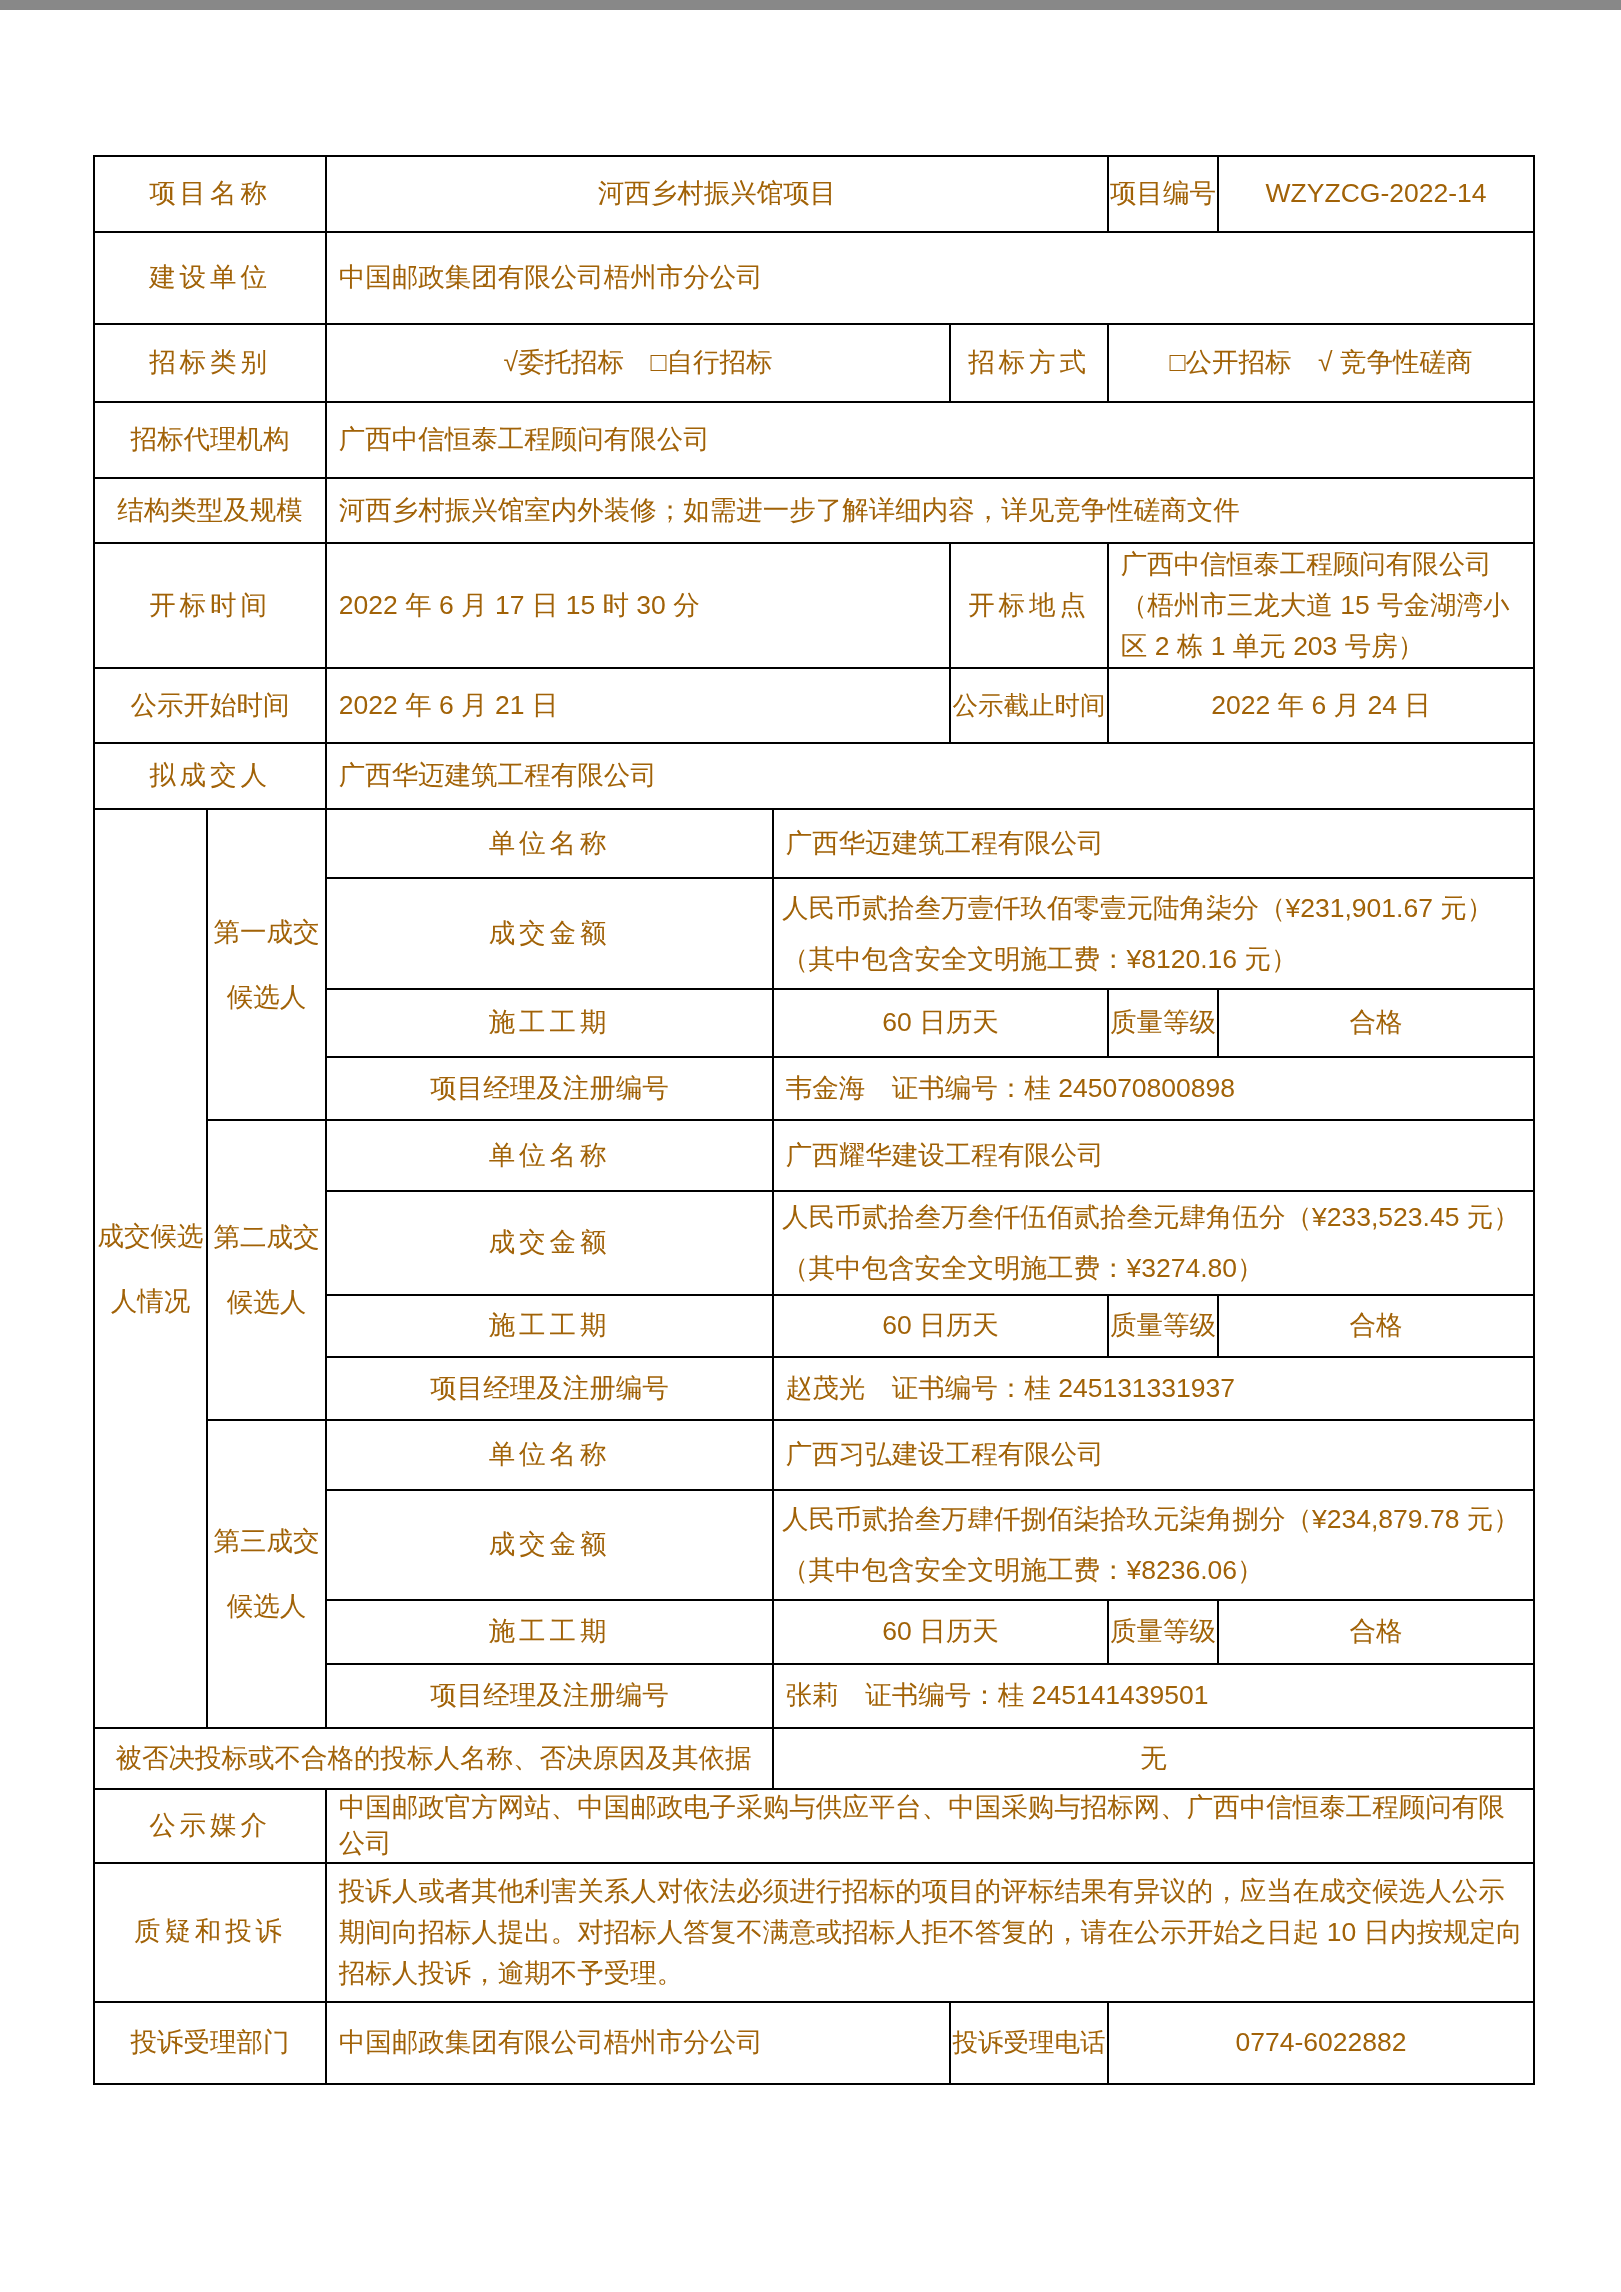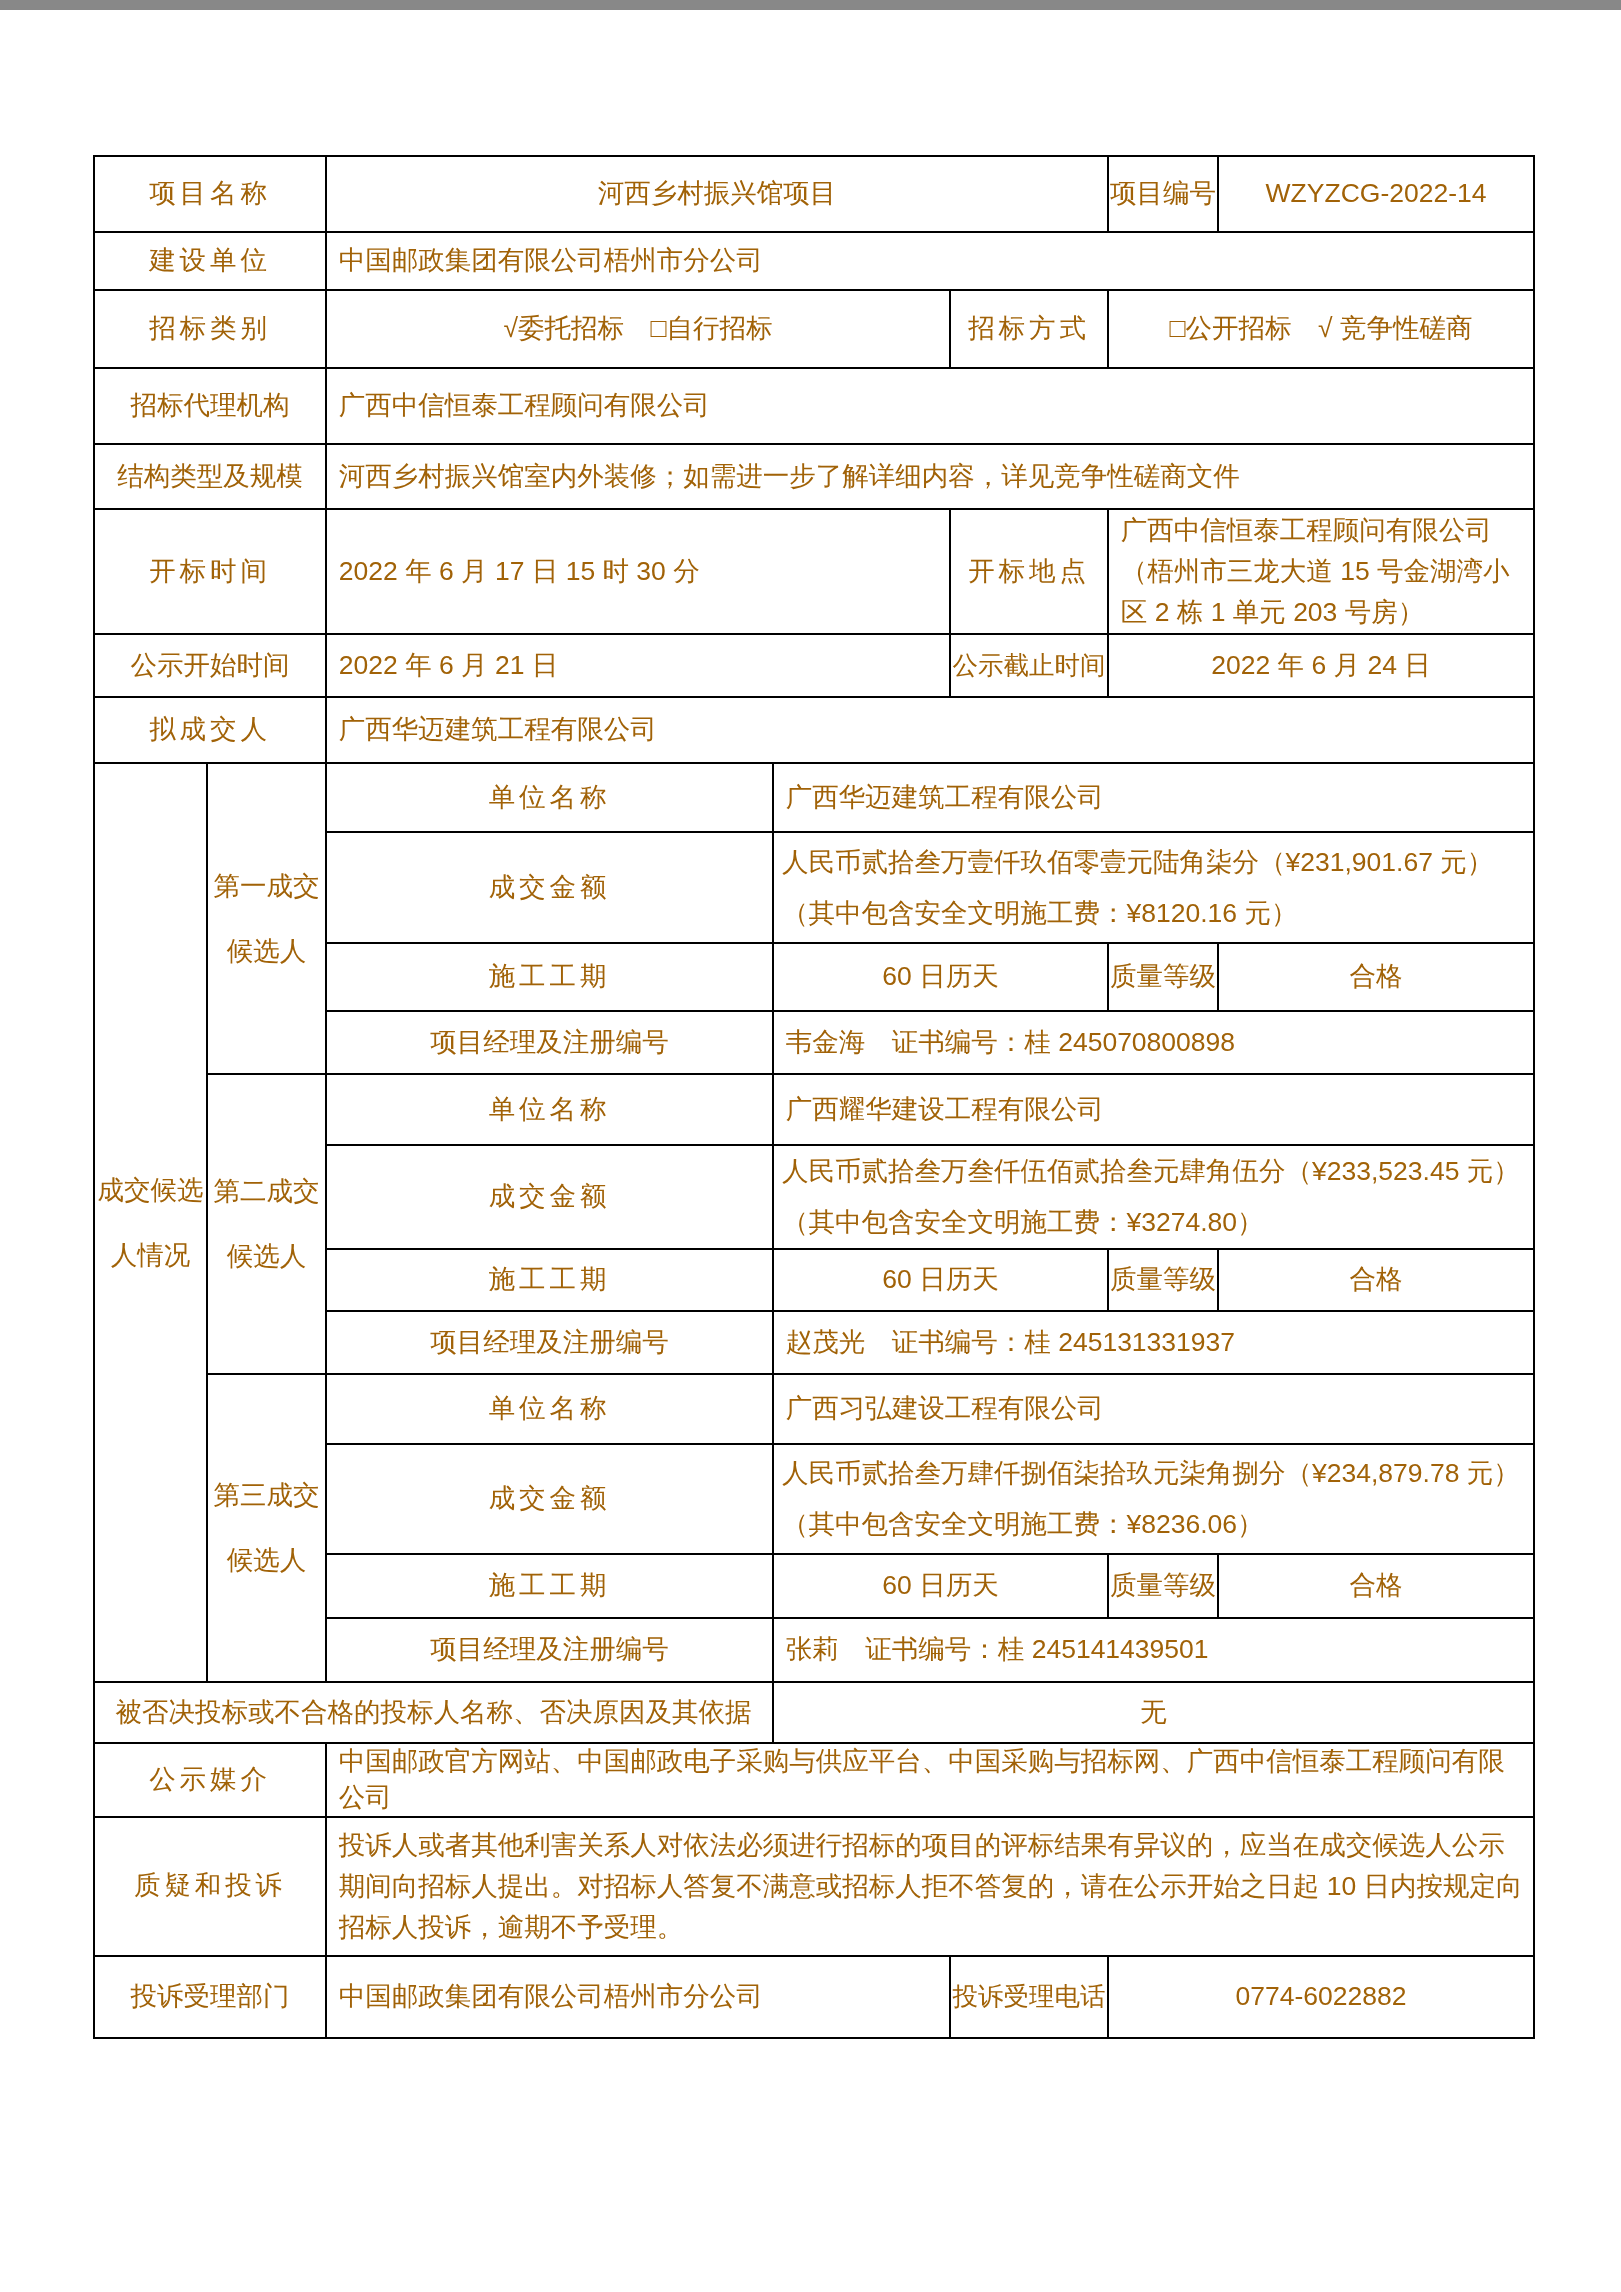--- a/index.html
+++ b/index.html
@@ -53,21 +53,21 @@
     </colgroup>
 
     <tbody>
         <tr style="height:76px">
       <td colspan="2" class="lbl sp">项目名称</td>
       <td colspan="3" class="ctr">河西乡村振兴馆项目</td>
       <td class="lbl">项目编号</td>
       <td class="ctr">WZYZCG-2022-14</td>
     </tr>
 
-    <tr style="height:58px">
+    <tr style="height:92px">
       <td colspan="2" class="lbl sp">建设单位</td>
       <td colspan="5" class="val">中国邮政集团有限公司梧州市分公司</td>
     </tr>
 
     <tr style="height:78px">
       <td colspan="2" class="lbl sp">招标类别</td>
       <td colspan="2" class="ctr">√委托招标　□自行招标</td>
       <td class="lbl sp">招标方式</td>
       <td colspan="2" class="ctr">□公开招标　√ 竞争性磋商</td>
     </tr>
@@ -82,21 +82,21 @@
       <td colspan="5" class="val">河西乡村振兴馆室内外装修；如需进一步了解详细内容，详见竞争性磋商文件</td>
     </tr>
 
     <tr style="height:125px">
       <td colspan="2" class="lbl sp">开标时间</td>
       <td colspan="2" class="val">2022 年 6 月 17 日 15 时 30 分</td>
       <td class="lbl sp">开标地点</td>
       <td colspan="2" class="val lh42">广西中信恒泰工程顾问有限公司（梧州市三龙大道 15 号金湖湾小区 2 栋 1 单元 203 号房）</td>
     </tr>
 
-    <tr style="height:63px">
+    <tr style="height:75px">
       <td colspan="2" class="lbl">公示开始时间</td>
       <td colspan="2" class="val">2022 年 6 月 21 日</td>
       <td class="lbl tight">公示截止时间</td>
       <td colspan="2" class="ctr">2022 年 6 月 24 日</td>
     </tr>
 
     <tr style="height:66px">
       <td colspan="2" class="lbl sp">拟成交人</td>
       <td colspan="5" class="val">广西华迈建筑工程有限公司</td>
     </tr>

